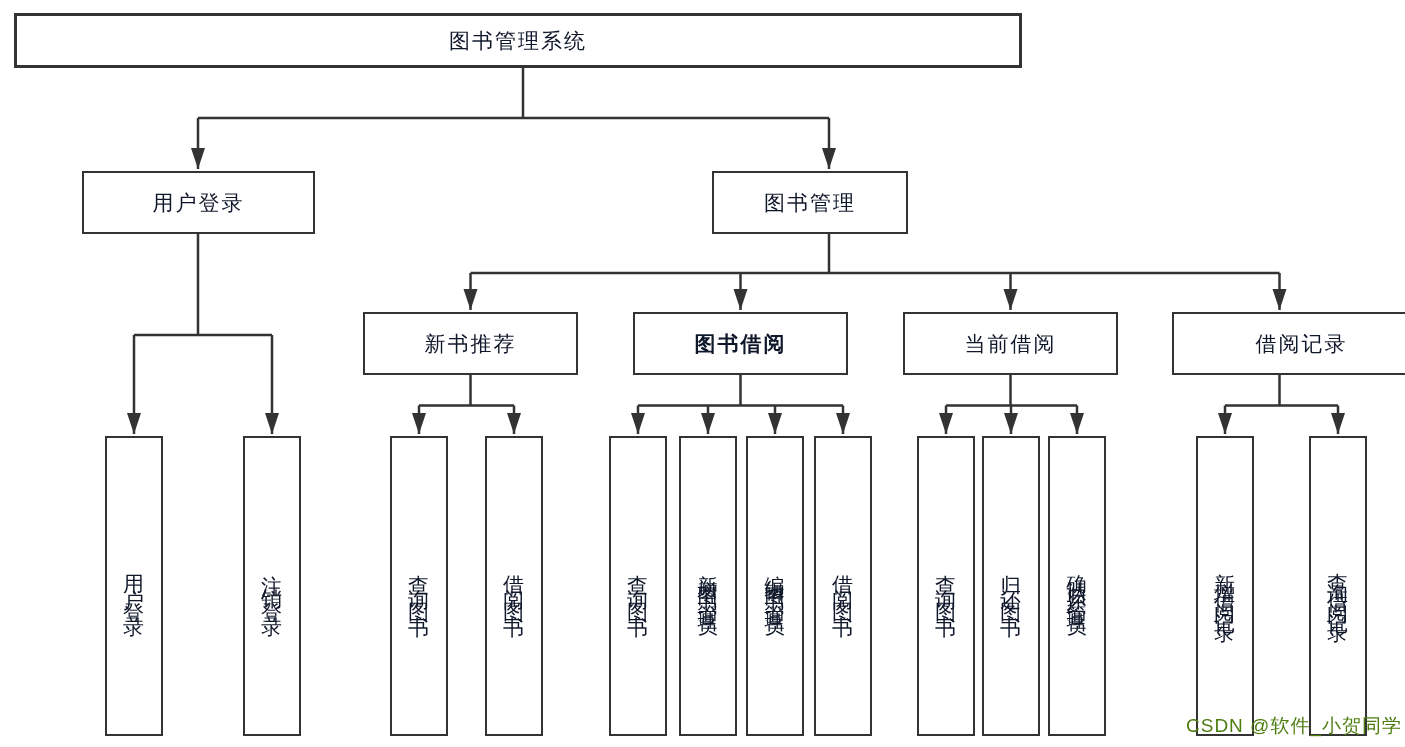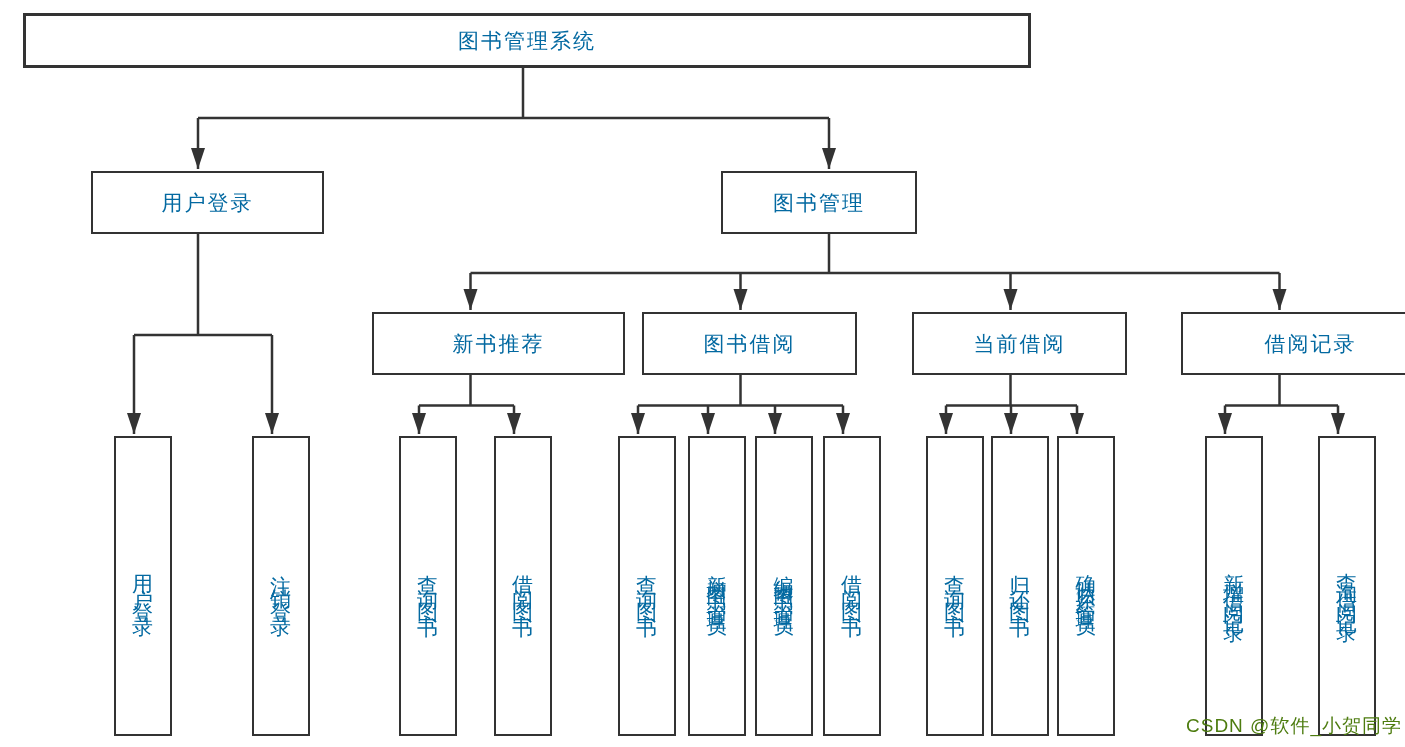--- a/index.html
+++ b/index.html
@@ -18,22 +18,21 @@
     pointer-events: none;
   }
   .node {
     position: absolute;
     box-sizing: border-box;
     background: #ffffff;
     border: 2.5px solid #333333;
     display: flex;
     align-items: center;
     justify-content: center;
-    color: #0369a1;
-    margin-left: 9px;
+    color: #0f172a;
   }
   .node.root { border-width: 3px; }
   .node .lbl {
     font-size: 21px;
     letter-spacing: 2px;
     white-space: nowrap;
   }
   .node.v .lbl {
     writing-mode: vertical-rl;
     text-orientation: mixed;
@@ -105,24 +104,24 @@
     <span class="lbl">图书管理系统</span>
   </div>
 
   <div class="node" style="left:82px; top:171px; width:233px; height:63px;">
     <span class="lbl">用户登录</span>
   </div>
   <div class="node" style="left:712px; top:171px; width:196px; height:63px;">
     <span class="lbl">图书管理</span>
   </div>
 
-  <div class="node" style="left:363px; top:312px; width:253px; height:63px;">
+  <div class="node" style="left:363px; top:312px; width:215px; height:63px;">
     <span class="lbl">新书推荐</span>
   </div>
-  <div class="node" style="left:633px; top:312px; width:215px; height:63px;">
+  <div class="node" style="left:633px; top:312px; width:215px; height:63px;font-weight:bold;">
     <span class="lbl">图书借阅</span>
   </div>
   <div class="node" style="left:903px; top:312px; width:215px; height:63px;">
     <span class="lbl">当前借阅</span>
   </div>
   <div class="node" style="left:1172px; top:312px; width:259px; height:63px;">
     <span class="lbl">借阅记录</span>
   </div>
 
   <div class="node v" style="left:105px; top:436px; width:58px; height:300px;">

